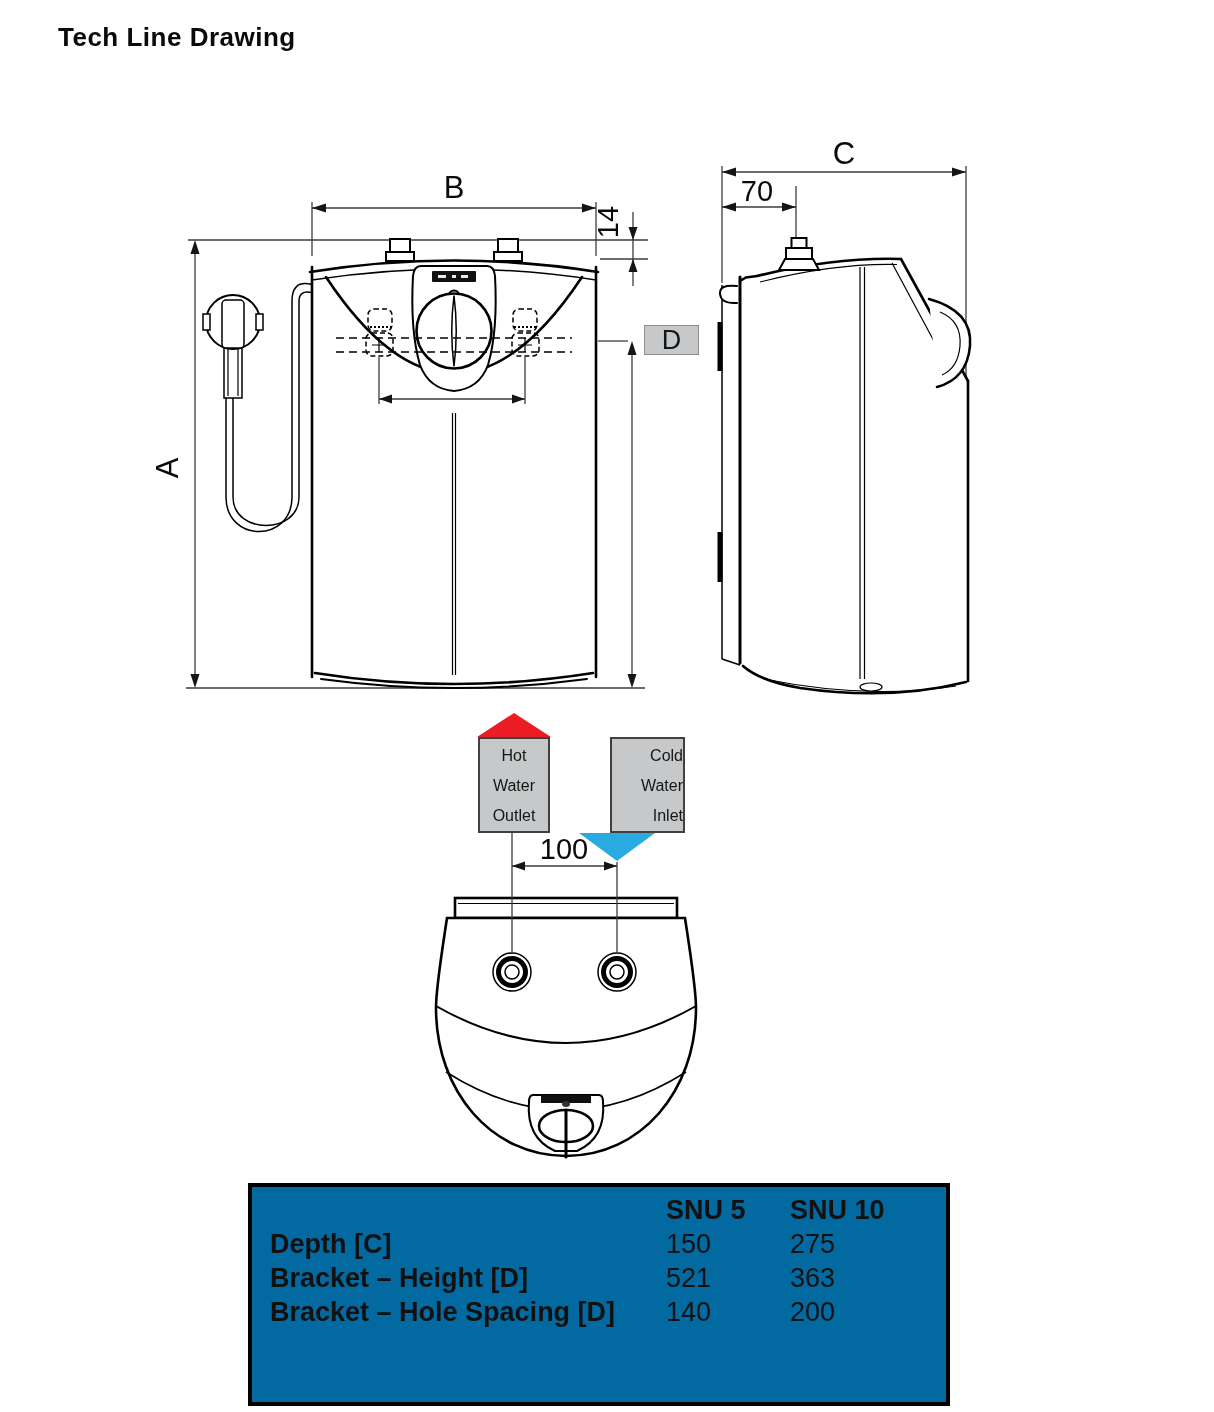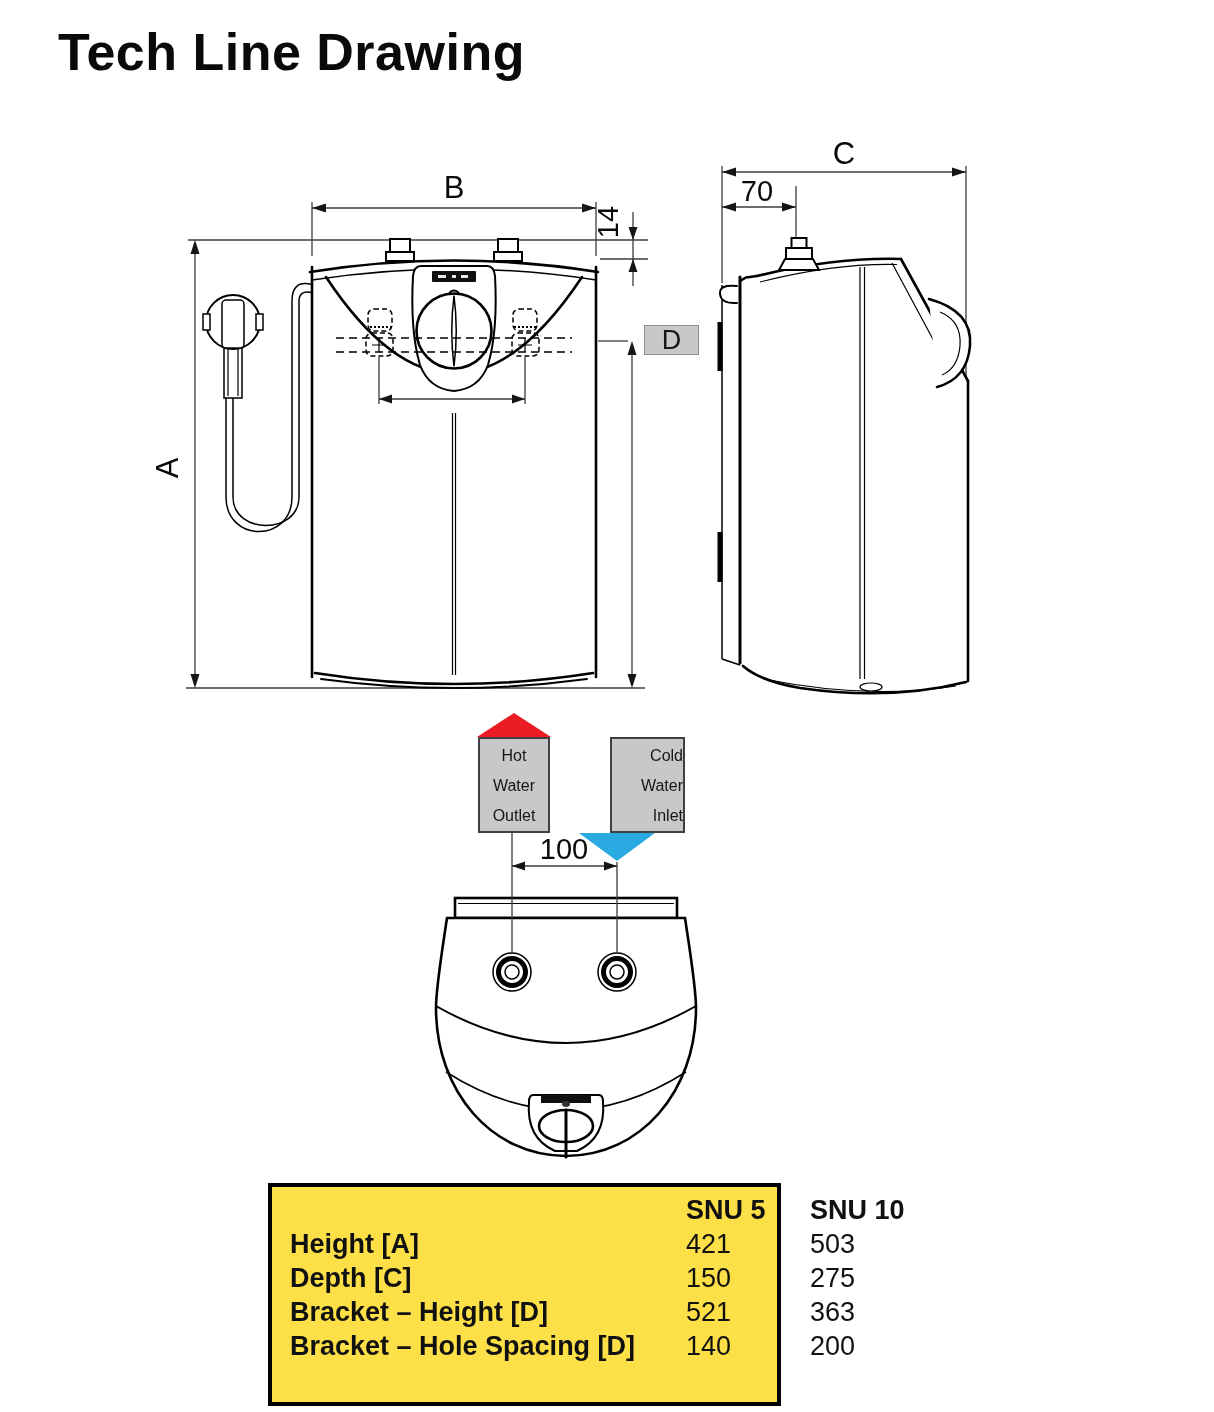--- a/index.html
+++ b/index.html
@@ -1,18 +1,18 @@
 <!DOCTYPE html>
 <html><head>
 <meta charset="utf-8">
 <style>
   html,body{margin:0;padding:0;background:#ffffff;}
   body{width:1214px;height:1412px;position:relative;font-family:"Liberation Sans",sans-serif;color:#111;}
   .abs{position:absolute;}
-  #page-title{left:58px;top:22px;font-size:52px;font-weight:bold;letter-spacing:0.5px;color:#0a0a0a;}
+  #page-title{left:58px;top:22px;font-size:26px;font-weight:bold;letter-spacing:0.5px;color:#0a0a0a;}
   #drawing-svg{left:0;top:0;width:1214px;height:1412px;}
   
   .w3{stroke:#000;stroke-width:3;fill:none;stroke-linecap:round;}
   .w26{stroke:#000;stroke-width:2.6;fill:none;stroke-linecap:round;}
   .w2{stroke:#000;stroke-width:2;fill:none;stroke-linecap:round;}
   .w16{stroke:#000;stroke-width:1.5;fill:none;}
   .w13{stroke:#000;stroke-width:1.2;fill:none;}
   .thin{stroke:#3d3d3d;stroke-width:1.3;fill:none;}
   .whitefill{fill:#ffffff;}
   .ah{fill:#151515;stroke:none;}
@@ -20,21 +20,21 @@
   .dashbox{stroke:#000;stroke-width:1.5;fill:none;stroke-dasharray:5 3;}
   .dot{stroke:#000;stroke-width:2;fill:none;stroke-dasharray:2 2;}
   .dimtxt{font-family:"Liberation Sans",sans-serif;font-size:31px;fill:#0a0a0a;}
   .dimtxt-s{font-family:"Liberation Sans",sans-serif;font-size:29px;fill:#0a0a0a;}
   
   .callout{background:#c6c8ca;border:2px solid #404040;text-align:center;font-size:16px;line-height:30px;color:#161616;box-sizing:border-box;padding-top:2px;}
   #hot-label{left:478px;top:737px;width:72px;height:96px;}
   #cold-label{left:610px;top:737px;width:75px;height:96px;text-align:right;}
   #d-label{left:644px;top:325px;width:55px;height:30px;background:#c6c8ca;border:1px solid #8f8f8f;text-align:center;font-size:27px;line-height:28px;color:#161616;box-sizing:border-box;}
   
-  #spec-table{left:248px;top:1183px;width:513px;height:223px;background:#fde047;border:4px solid #000;box-sizing:border-box;margin-left:20px;}
+  #spec-table{left:248px;top:1183px;width:702px;height:223px;background:#0369a1;border:4px solid #000;box-sizing:border-box;}
   #spec-table table{border-collapse:collapse;width:100%;margin-top:6px;table-layout:fixed;}
   #spec-table td,#spec-table th{font-size:27px;padding:0;height:34px;text-align:left;vertical-align:middle;white-space:nowrap;}
   #spec-table .c-label{width:396px;padding-left:18px;font-weight:bold;}
   #spec-table .c-v1{width:124px;}
   #spec-table .c-v2{width:auto;}
   #spec-table th{font-weight:bold;}
 </style>
 </head>
 <body>
 
@@ -243,25 +243,20 @@
 
 <div class="abs" id="spec-table">
   <table>
     <tbody>
         <tr>
       <td class="c-label"></td>
       <th class="c-v1">SNU 5</th>
       <th class="c-v2">SNU 10</th>
     </tr>
     <tr>
-      <td class="c-label">Height [A]</td>
-      <td class="c-v1">421</td>
-      <td class="c-v2">503</td>
-    </tr>
-    <tr>
       <td class="c-label">Depth [C]</td>
       <td class="c-v1">150</td>
       <td class="c-v2">275</td>
     </tr>
     <tr>
       <td class="c-label">Bracket – Height [D]</td>
       <td class="c-v1">521</td>
       <td class="c-v2">363</td>
     </tr>
     <tr>

